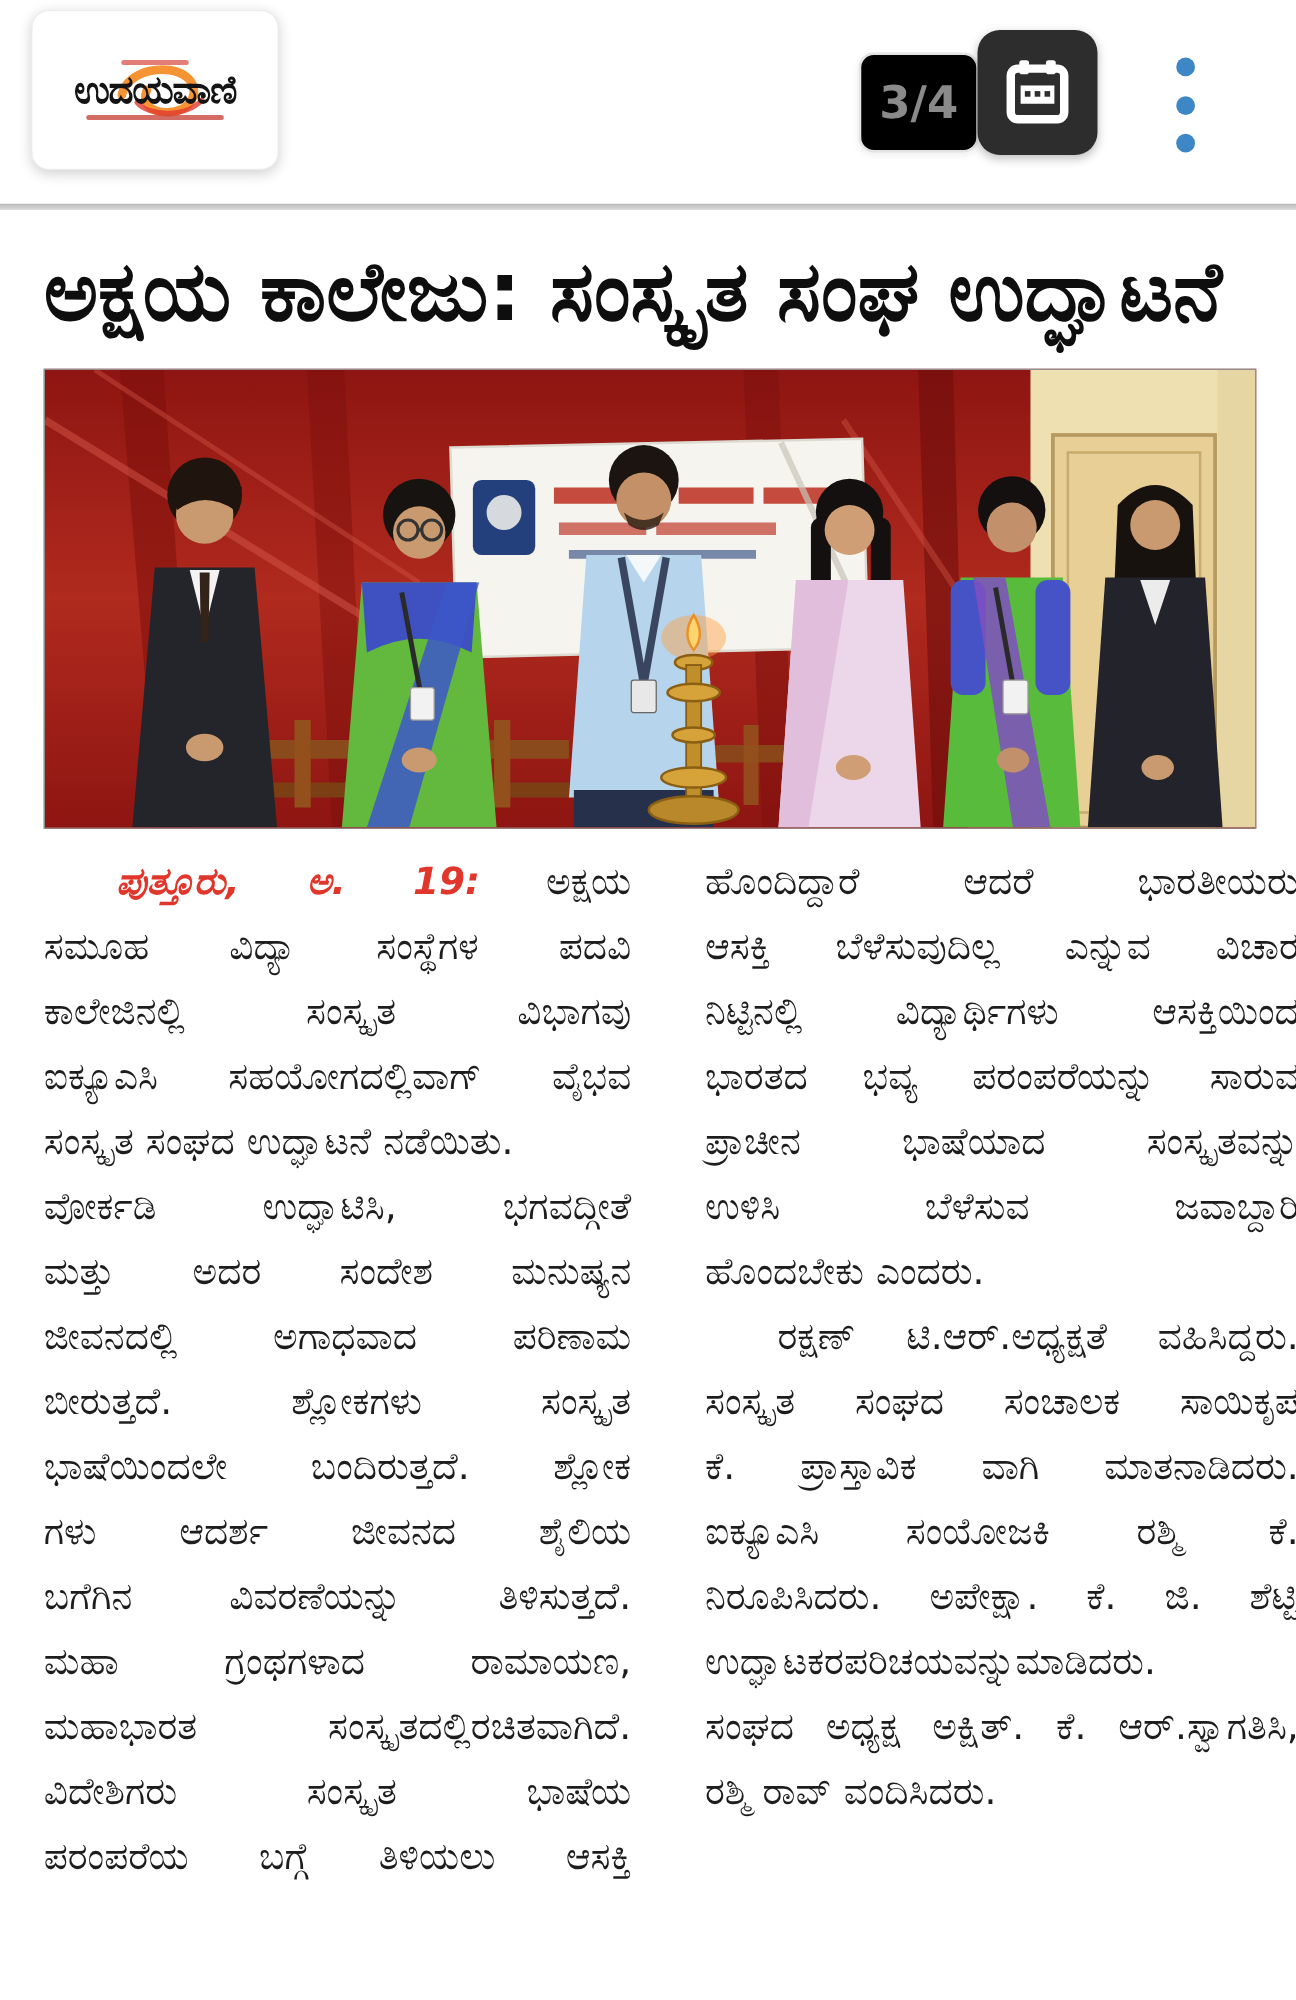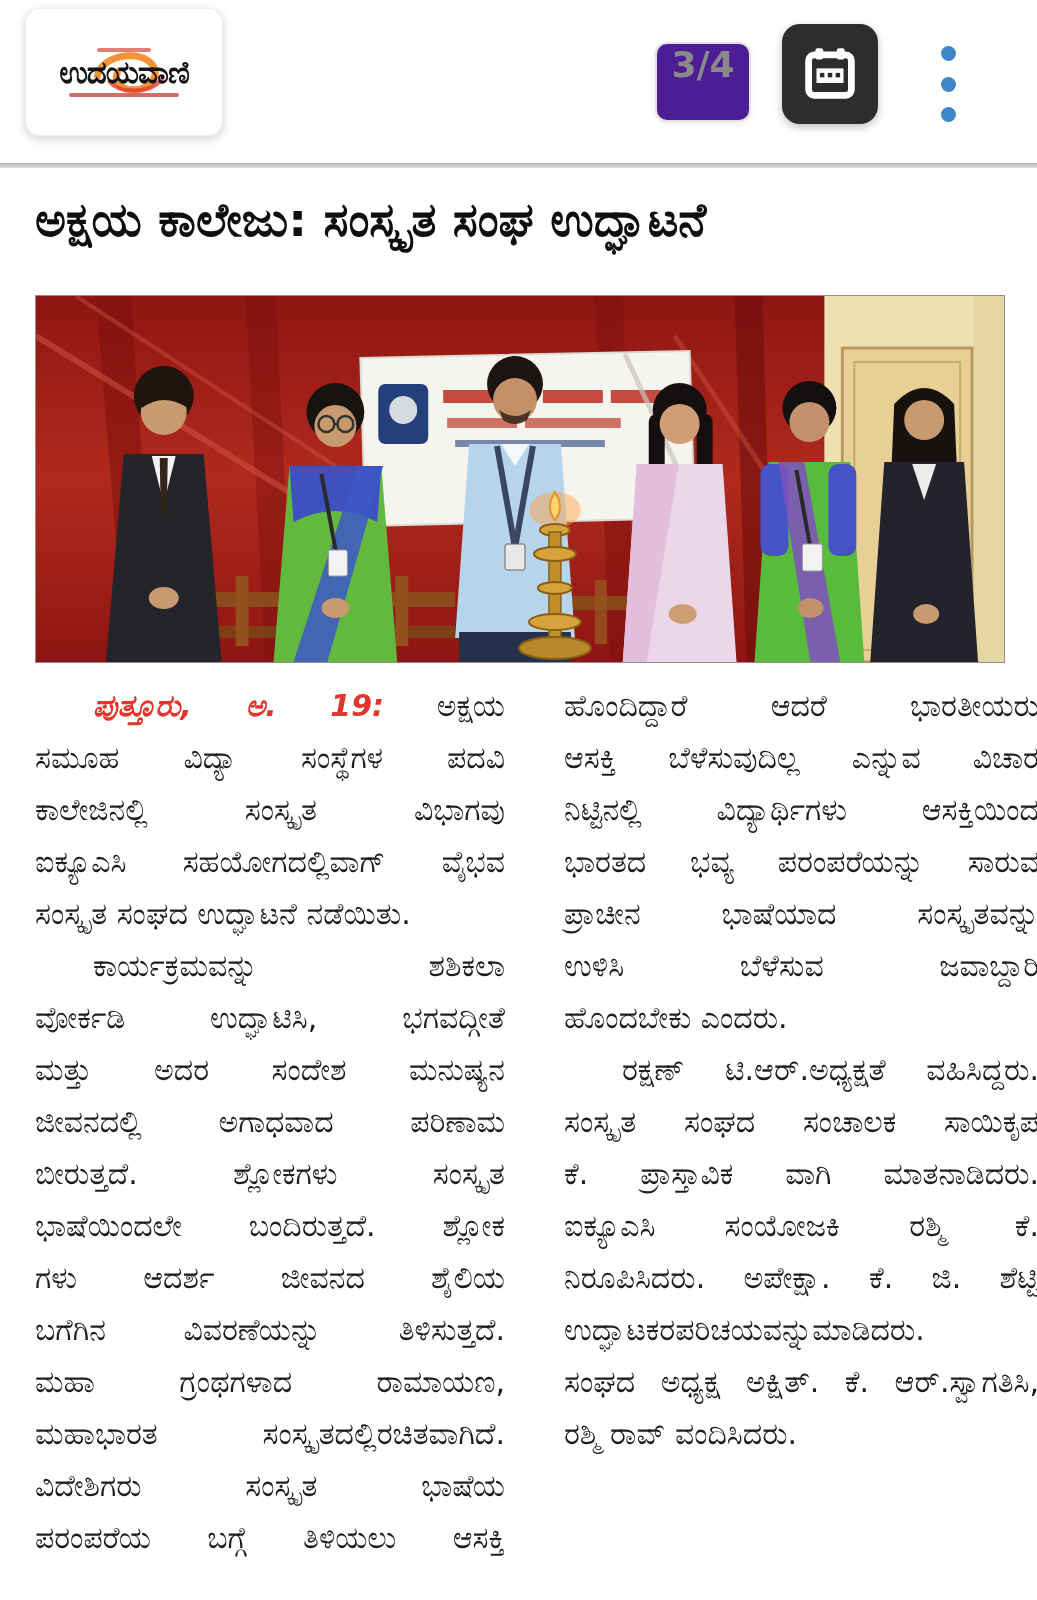--- a/index.html
+++ b/index.html
@@ -10,39 +10,39 @@
   .logo-card{position:absolute;left:25px;top:8px;width:196px;height:126px;background:#ffffff;
              border:1px solid #ececec;border-radius:14px;box-shadow:0 3px 10px rgba(0,0,0,.18);
              display:flex;align-items:center;justify-content:center;cursor:pointer;}
   .logo-inner{position:relative;text-align:center;}
   .logo-swirl{position:absolute;left:50%;top:50%;transform:translate(-44%,-52%);z-index:0;}
   .logo-text{position:relative;z-index:1;font-size:31px;font-weight:700;color:#141414;letter-spacing:-1px;}
   .logo-squiggle{position:relative;z-index:1;margin:2px auto;border-radius:2px;}
   .logo-squiggle.top{width:54px;height:4px;background:#d9534a;opacity:.75;}
   .logo-squiggle.bottom{width:110px;height:4px;background:#c8473f;opacity:.8;}
 
-  .page-indicator{position:absolute;left:655px;top:42px;width:92px;height:76px;background:#4c1d95;
+  .page-indicator{position:absolute;left:687px;top:42px;width:92px;height:76px;background:#000000;
                   border:2px solid #e3e3e3;border-radius:12px;box-shadow:0 2px 6px rgba(0,0,0,.07);
-                  display:flex;align-items:flex-start;justify-content:center;cursor:pointer;}
+                  display:flex;align-items:center;justify-content:center;cursor:pointer;}
   .page-indicator span{font-size:36px;font-weight:700;color:#8a8a8a;}
 
   .calendar-btn{position:absolute;left:782px;top:24px;width:96px;height:100px;background:#2d2d2d;
                 border:none;border-radius:18px;display:flex;align-items:center;justify-content:center;
                 cursor:pointer;box-shadow:0 3px 8px rgba(0,0,0,.25);}
 
   .kebab{position:absolute;left:925px;top:44px;width:46px;height:76px;display:flex;flex-direction:column;
          align-items:center;justify-content:space-between;cursor:pointer;padding:2px 0;}
   .kebab .dot{width:15px;height:15px;border-radius:50%;background:#3e87c6;}
 
   .header-divider{position:absolute;left:0;top:163px;width:1037px;height:5px;
                   background:linear-gradient(#b9b9b9,#dcdcdc);}
 
   
   .headline{position:absolute;left:35px;top:186px;width:970px;margin:0;
-            font-size:47px;line-height:1.45;font-weight:700;color:#0e0e0e;letter-spacing:0px;
+            font-size:66px;line-height:1.45;font-weight:700;color:#0e0e0e;letter-spacing:0px;
             white-space:nowrap;}
 
   .photo{position:absolute;left:35px;top:295px;width:970px;height:368px;margin:0;
          border:1px solid #8f8f8f;box-sizing:border-box;background:#a01815;overflow:hidden;}
   .photo svg{display:block;width:100%;height:100%;}
 
   .col{position:absolute;top:680px;}
   .col-left{left:35px;width:470px;}
   .col-right{left:554px;width:475px;margin-left:10px;}
   .tline{font-size:30px;line-height:52px;color:#1d1d1d;text-align:justify;text-align-last:justify;
@@ -224,21 +224,20 @@
       </g>
     </svg>
   </figure>
 
   <div class="col col-left">
       <div class="tline indent"><span class="dateline">ಪುತ್ತೂರು, ಅ. 19:</span> ಅಕ್ಷಯ</div>
       <div class="tline">ಸಮೂಹ ವಿದ್ಯಾ ಸಂಸ್ಥೆಗಳ ಪದವಿ</div>
       <div class="tline">ಕಾಲೇಜಿನಲ್ಲಿ ಸಂಸ್ಕೃತ ವಿಭಾಗವು</div>
       <div class="tline">ಐಕ್ಯೂಎಸಿ ಸಹಯೋಗದಲ್ಲಿವಾಗ್ ವೈಭವ</div>
       <div class="tline lastline">ಸಂಸ್ಕೃತ ಸಂಘದ ಉದ್ಘಾಟನೆ ನಡೆಯಿತು.</div>
-      <div class="tline indent">ಕಾರ್ಯಕ್ರಮವನ್ನು ಶಶಿಕಲಾ</div>
       <div class="tline">ವೋರ್ಕಡಿ ಉದ್ಘಾಟಿಸಿ, ಭಗವದ್ಗೀತೆ</div>
       <div class="tline">ಮತ್ತು ಅದರ ಸಂದೇಶ ಮನುಷ್ಯನ</div>
       <div class="tline">ಜೀವನದಲ್ಲಿ ಅಗಾಧವಾದ ಪರಿಣಾಮ</div>
       <div class="tline">ಬೀರುತ್ತದೆ. ಶ್ಲೋಕಗಳು ಸಂಸ್ಕೃತ</div>
       <div class="tline">ಭಾಷೆಯಿಂದಲೇ ಬಂದಿರುತ್ತದೆ. ಶ್ಲೋಕ</div>
       <div class="tline">ಗಳು ಆದರ್ಶ ಜೀವನದ ಶೈಲಿಯ</div>
       <div class="tline">ಬಗೆಗಿನ ವಿವರಣೆಯನ್ನು ತಿಳಿಸುತ್ತದೆ.</div>
       <div class="tline">ಮಹಾ ಗ್ರಂಥಗಳಾದ ರಾಮಾಯಣ,</div>
       <div class="tline">ಮಹಾಭಾರತ ಸಂಸ್ಕೃತದಲ್ಲಿರಚಿತವಾಗಿದೆ.</div>
       <div class="tline">ವಿದೇಶಿಗರು ಸಂಸ್ಕೃತ ಭಾಷೆಯ</div>

